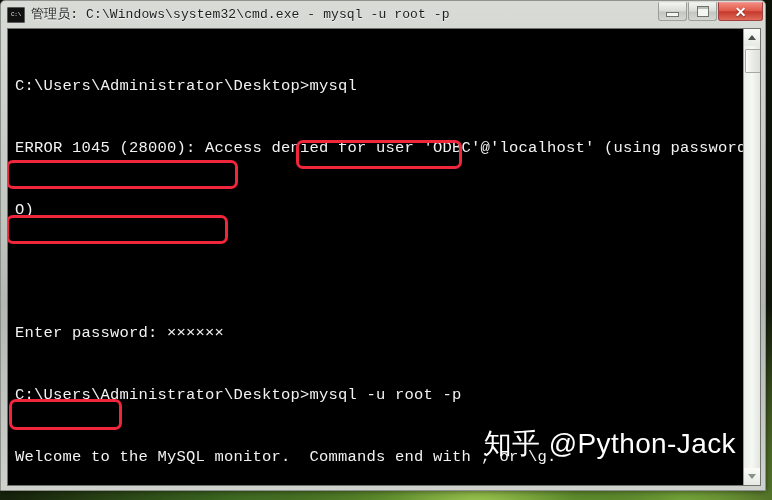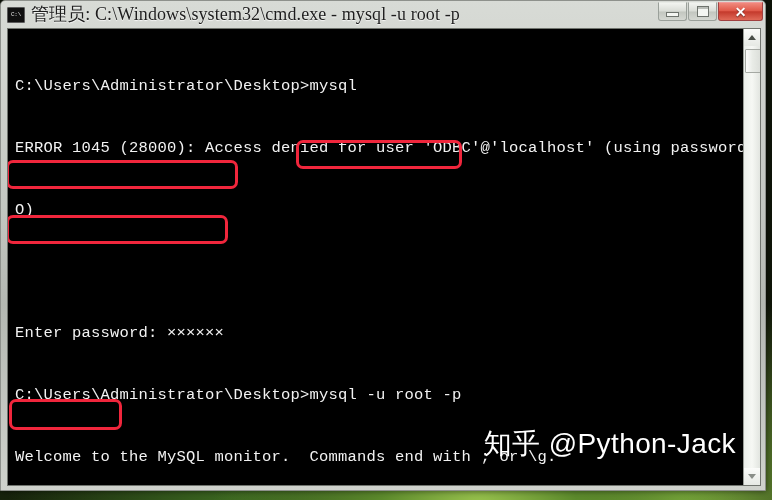--- a/index.html
+++ b/index.html
@@ -71,25 +71,25 @@
   }
   .cmd-icon span {
     color: #e9e9e9;
     font-size: 6px;
     font-family: "Liberation Mono", monospace;
     line-height: 1;
     letter-spacing: -0.3px;
   }
 
   .title-text {
-    font-size: 18px;
+    font-size: 13px;
     color: #1d1d1d;
     white-space: nowrap;
     text-shadow: 0 1px 1px rgba(255,255,255,0.85);
-    font-family: Liberation Serif, serif;
+    font-family: Liberation Mono, monospace;
     letter-spacing: 0.1px;
   }
 
   .win-buttons {
     position: absolute;
     right: 2px;
     top: 1px;
     display: flex;
     gap: 1px;
   }

